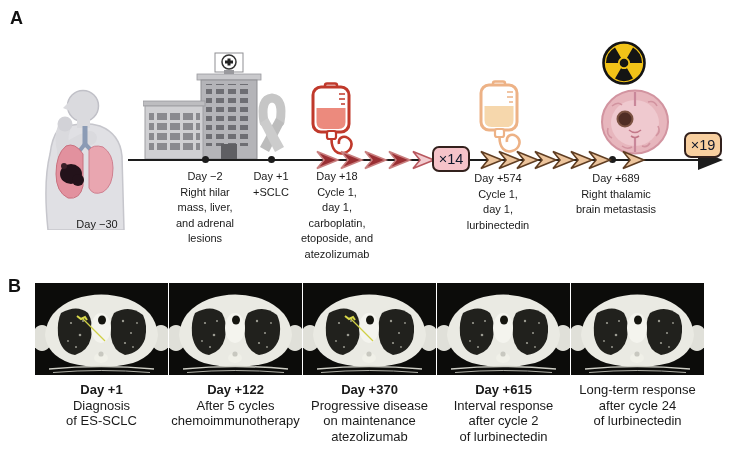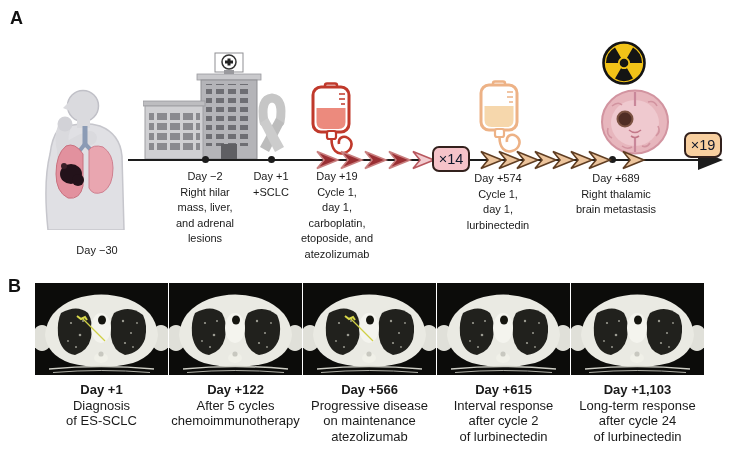--- a/index.html
+++ b/index.html
@@ -175,29 +175,29 @@
           <path d="M2,2.5 L23,11 L2,19.5 L9,11 Z" fill="#ecc49c" stroke="#5f3d22" stroke-width="1.6"></path>
         </svg></div>
       <div class="arrow" style="left: 621px; top: 149px;"><svg width="26" height="22" viewBox="0 0 26 22">
           <path d="M2,2.5 L23,11 L2,19.5 L9,11 Z" fill="#ecc49c" stroke="#5f3d22" stroke-width="1.6"></path>
         </svg></div>
     </div>
 
   <div class="badge" style="left:432px;top:146px;background:#f6c3c9;">×14</div>
   <div class="badge" style="left:648px;top:132px;background:#f8cf9f;margin-left:36px;">×19</div>
 
-  <div class="event-label" style="left:22px;top:243px;">Day −30</div>
+  <div class="event-label" style="left:22px;top:217px;">Day −30</div>
   <div class="event-label" style="left:130px;top:169px;">Day −2
 Right hilar
 mass, liver,
 and adrenal
 lesions</div>
   <div class="event-label" style="left:196px;top:169px;">Day +1
 +SCLC</div>
-  <div class="event-label" style="left:262px;top:169px;">Day +19
+  <div class="event-label" style="left:262px;top:169px;">Day +18
 Cycle 1,
 day 1,
 carboplatin,
 etoposide, and
 atezolizumab</div>
   <div class="event-label" style="left:423px;top:171px;">Day +574
 Cycle 1,
 day 1,
 lurbinectedin</div>
   <div class="event-label" style="left:541px;top:171px;">Day +689
@@ -314,21 +314,21 @@
           </g>
           <path d="M14,86 Q66,81 119,86" stroke="#cfcfc6" stroke-width="1.5" fill="none"></path>
           <path d="M18,89.5 Q66,85.5 115,89.5" stroke="#b0b0a7" stroke-width="1" fill="none"></path>
           <g class="annot">
             <path d="M47,35 L70,58" stroke="#cfcf45" stroke-width="1.3"></path>
             <path d="M42,33 l4,3 l4,-2 l2,3" stroke="#d9d94a" stroke-width="2" fill="none"></path>
           </g>
         </svg>
       </div>
       <div class="scan-caption">
-        <div class="scan-day">Day +566</div>
+        <div class="scan-day">Day +370</div>
         <div class="scan-lines">Progressive disease
 on maintenance
 atezolizumab</div>
       </div>
     </div>
 
     <div class="scan-cell">
       <div class="scan-img">
         <svg width="133" height="92" viewBox="0 0 133 92">
           <rect x="0" y="0" width="133" height="92" fill="#0c0c0a"></rect>
@@ -396,21 +396,20 @@
           </g>
           <path d="M14,86 Q66,81 119,86" stroke="#cfcfc6" stroke-width="1.5" fill="none"></path>
           <path d="M18,89.5 Q66,85.5 115,89.5" stroke="#b0b0a7" stroke-width="1" fill="none"></path>
           <g class="annot">
             <path d="M47,35 L70,58" stroke="#cfcf45" stroke-width="1.3"></path>
             <path d="M42,33 l4,3 l4,-2 l2,3" stroke="#d9d94a" stroke-width="2" fill="none"></path>
           </g>
         </svg>
       </div>
       <div class="scan-caption">
-        <div class="scan-day">Day +1,103</div>
         <div class="scan-lines">Long-term response
 after cycle 24
 of lurbinectedin</div>
       </div>
     </div>
   </div>
 
 </div>
 
 </body></html>

